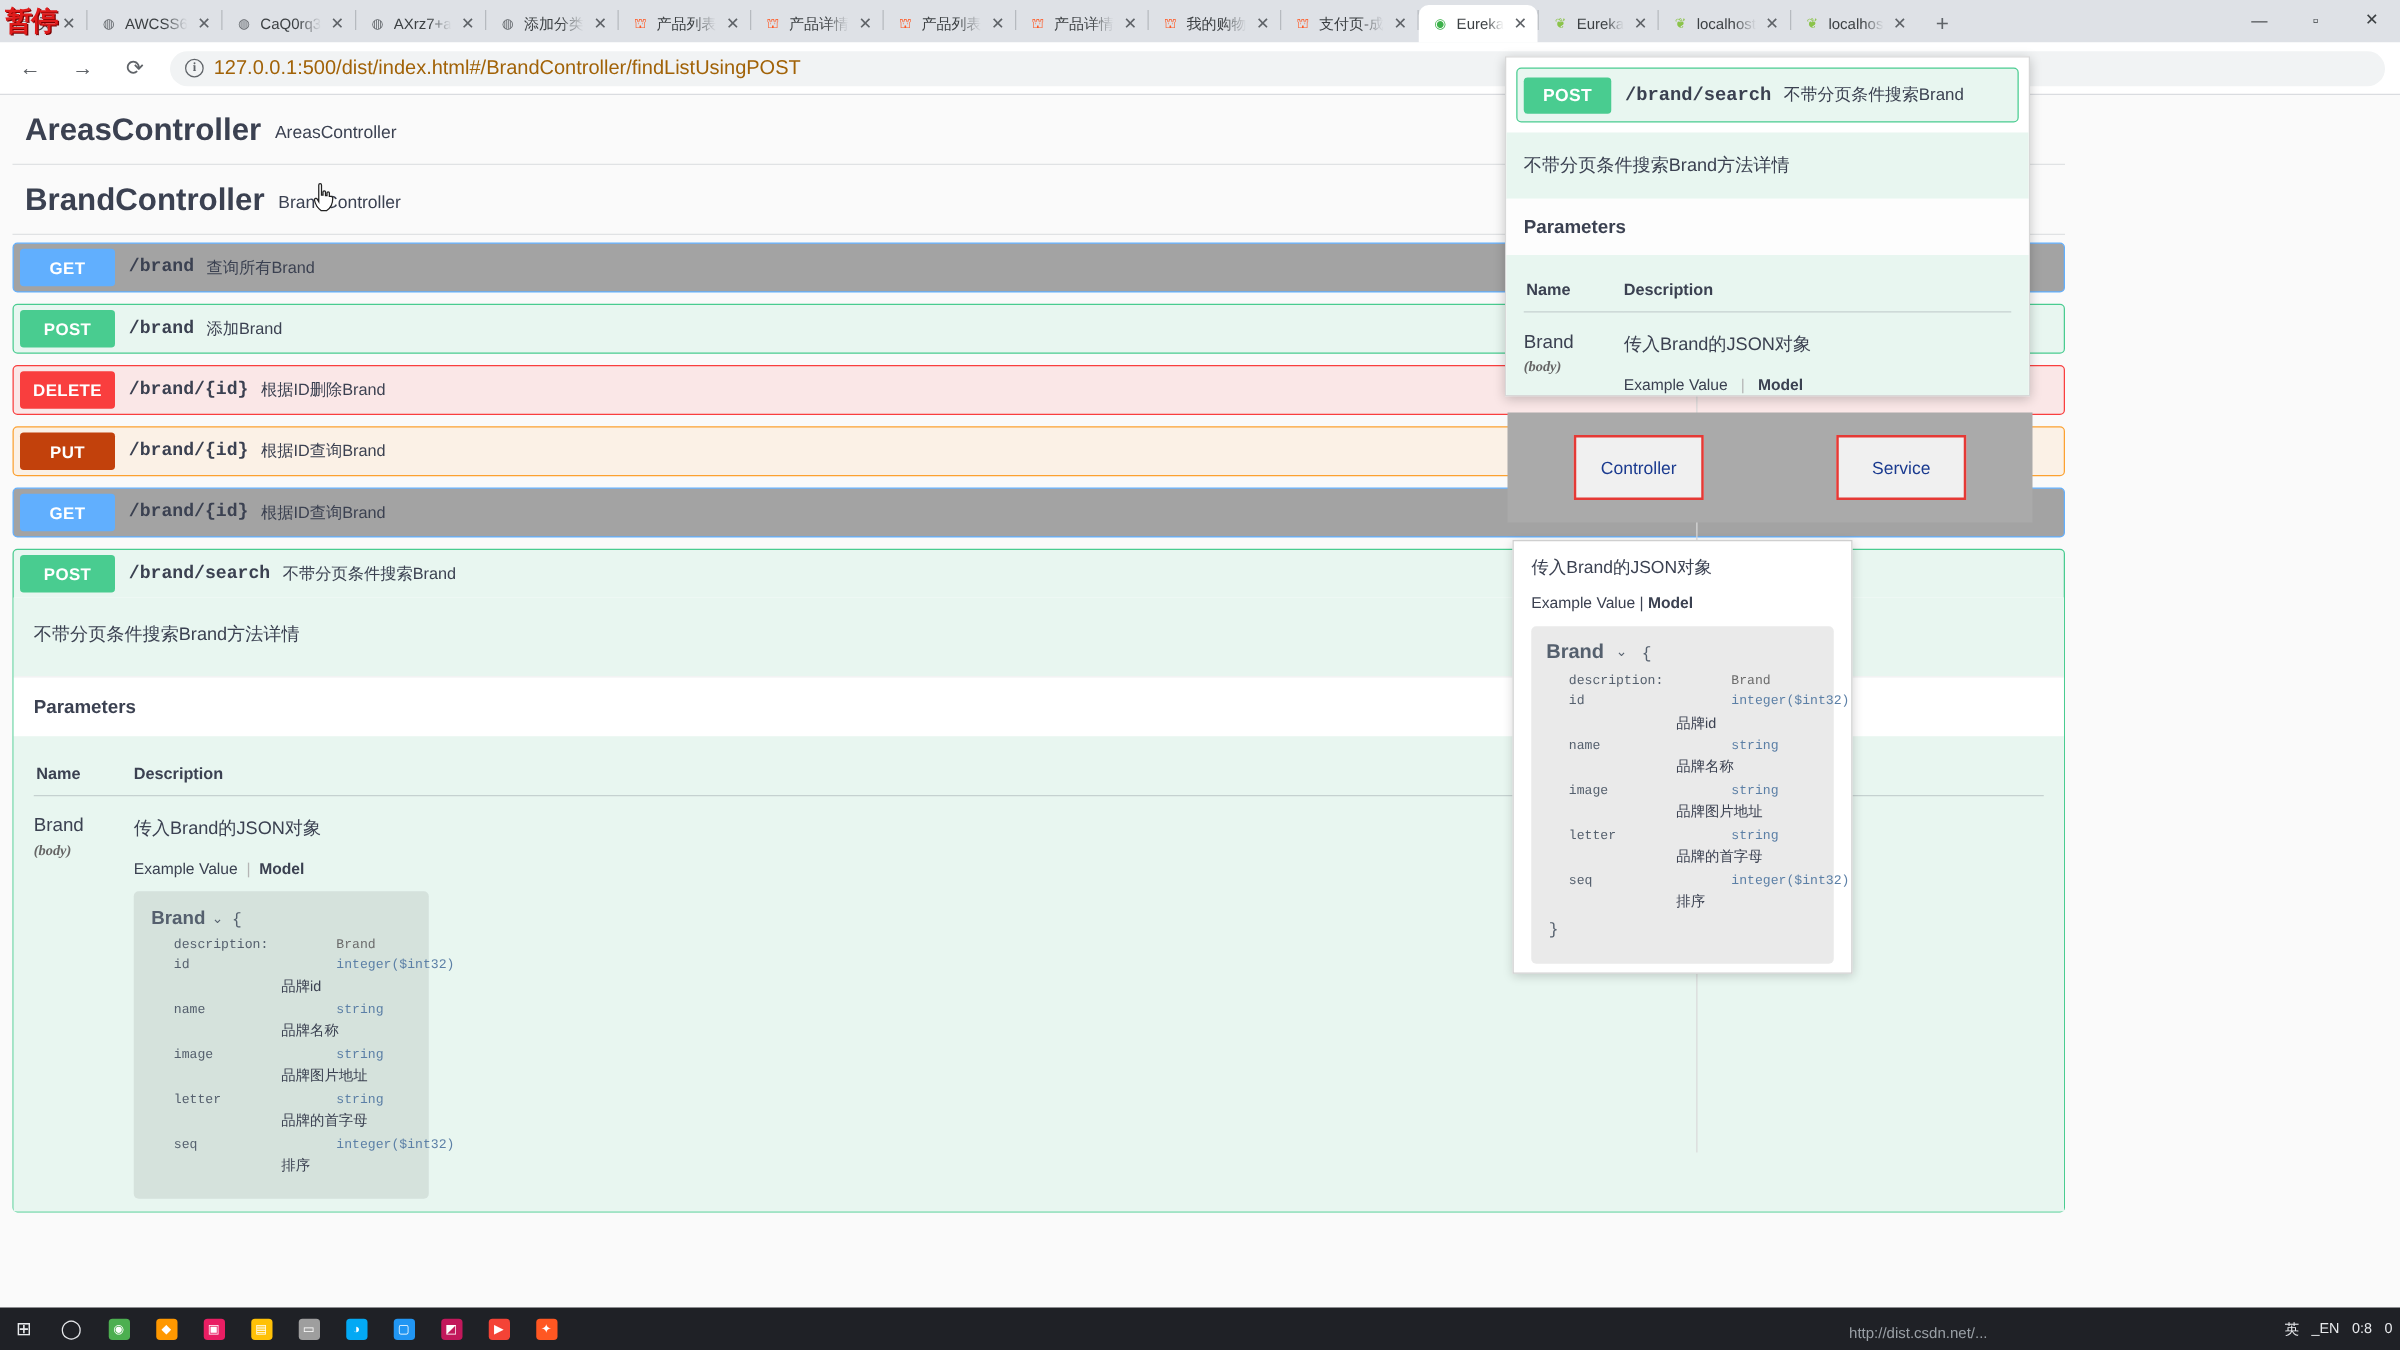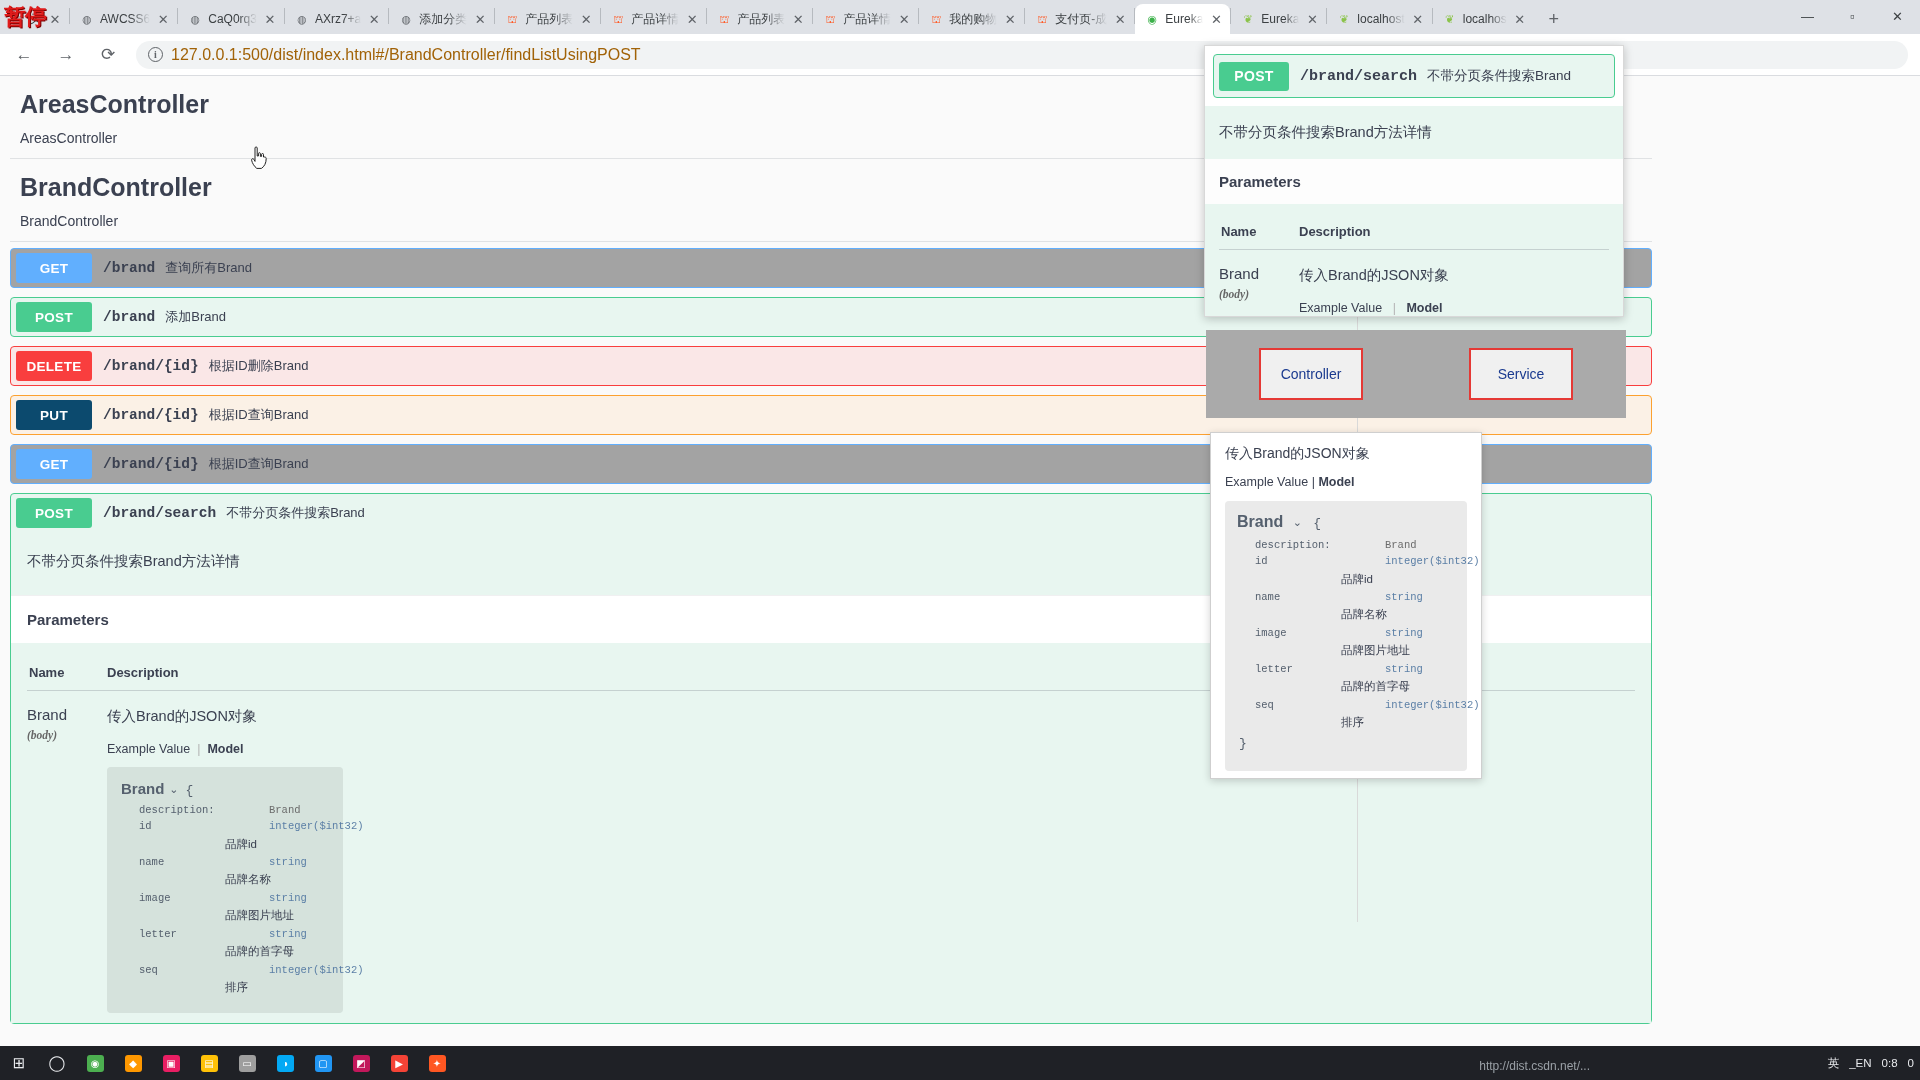--- a/index.html
+++ b/index.html
@@ -89,26 +89,25 @@
 
   
   .viewport {
     position: absolute; top: 76px; left: 0; width: 1920px; height: 980px;
     background: #fafafa; overflow: hidden;
   }
   .swagger-wrap { position: absolute; left: 0; top: 0; width: 1662px; }
 
   .ctrl-block { padding: 0 0 0 0; }
   .ctrl-head {
-    display: flex; align-items: flex-start; gap: 11px;
+    display: flex; align-items: center; gap: 11px;
     padding: 14px 0 12px 10px;
     border-bottom: 1px solid #rgba(0,0,0,.1);
     border-bottom: 1px solid #e0e2e4;
     margin: 0 10px;
-    flex-direction: column;
   }
   .ctrl-head h2 {
     font-size: 25px; font-weight: 700; color: #3b4151;
     font-family: "Liberation Sans", sans-serif;
   }
   .ctrl-head .ctrl-sub { font-size: 14px; color: #3b4151; }
 
   .ops { padding: 6px 10px 0 10px; }
   .op {
     margin: 0 0 9px 0;
@@ -133,21 +132,21 @@
   }
   .op-desc { margin-left: 10px; font-size: 13px; color: #3b4151; }
 
   .op.get    { background: #a3a3a3; border-color: #61affe; }
   .op.get    .op-verb { background: #61affe; }
   .op.post   { background: #e8f6f0; border-color: #49cc90; }
   .op.post   .op-verb { background: #49cc90; }
   .op.delete { background: #fae7e7; border-color: #f93e3e; }
   .op.delete .op-verb { background: #f93e3e; }
   .op.put    { background: #fbf1e6; border-color: #fca130; }
-  .op.put    .op-verb { background: #0c4a6e; }
+  .op.put    .op-verb { background: #c2410c; }
 
   .op-body { background: #fff; }
   .op.post .op-body-desc {
     background: #e8f6f0; padding: 20px 16px 24px 16px;
     font-size: 14.5px; color: #3b4151;
   }
   .sec-title-bar {
     background: #fff; padding: 15px 16px;
     font-size: 15px; font-weight: 700; color: #3b4151;
     border-top: 1px solid rgba(59,65,81,.08);

